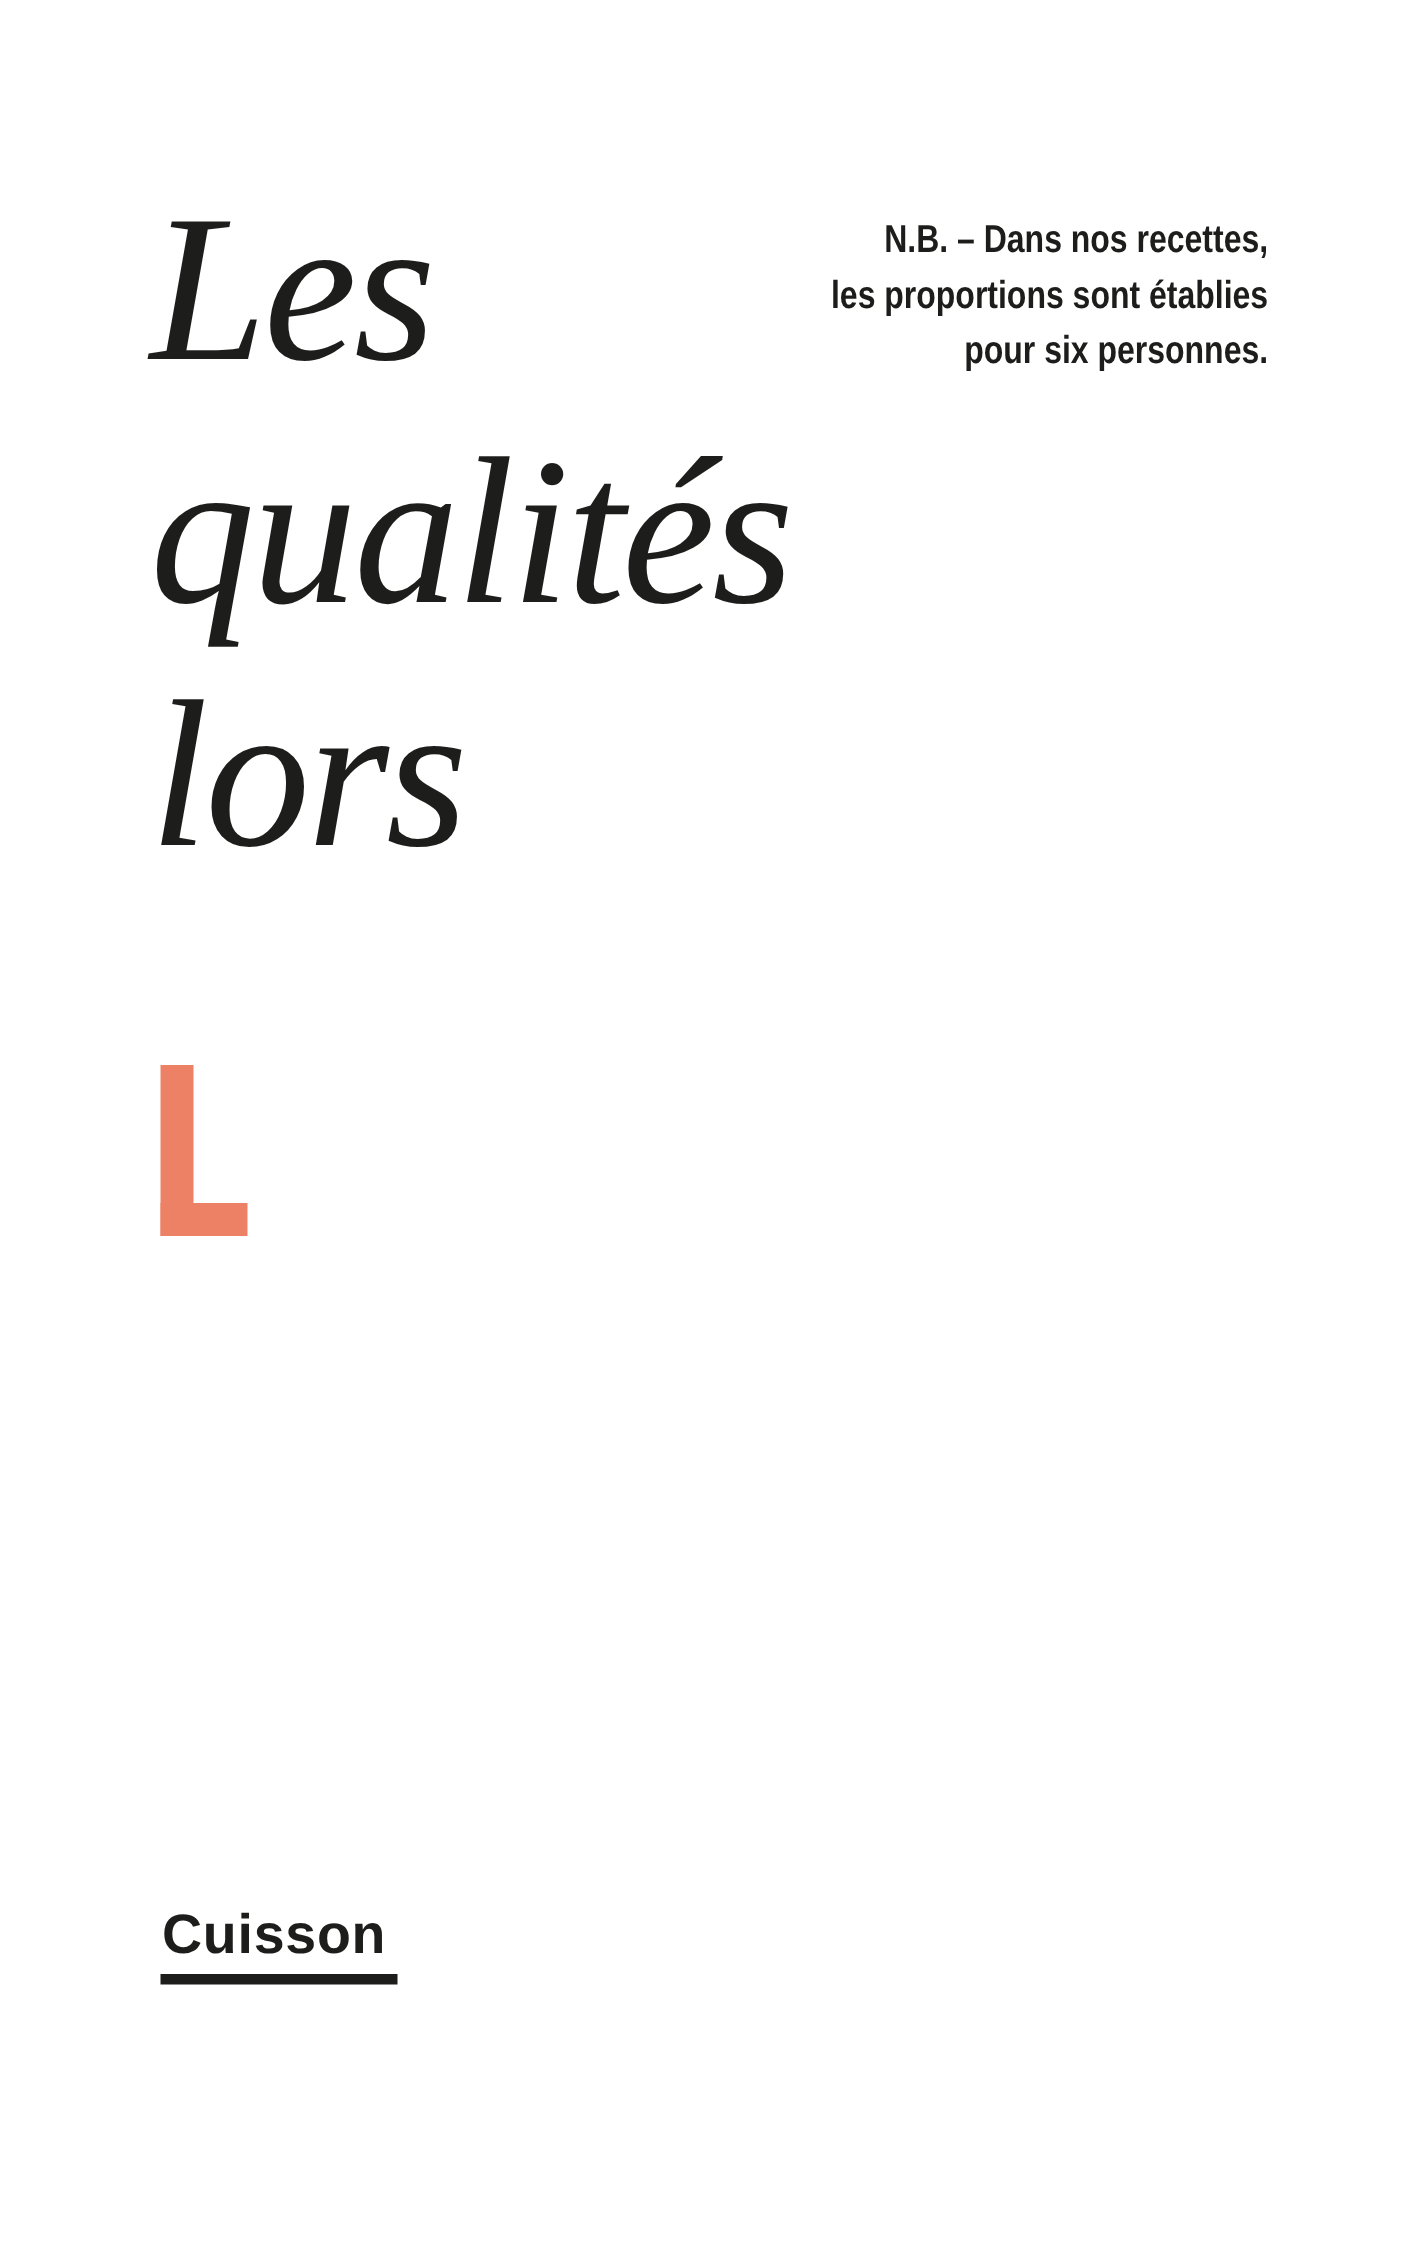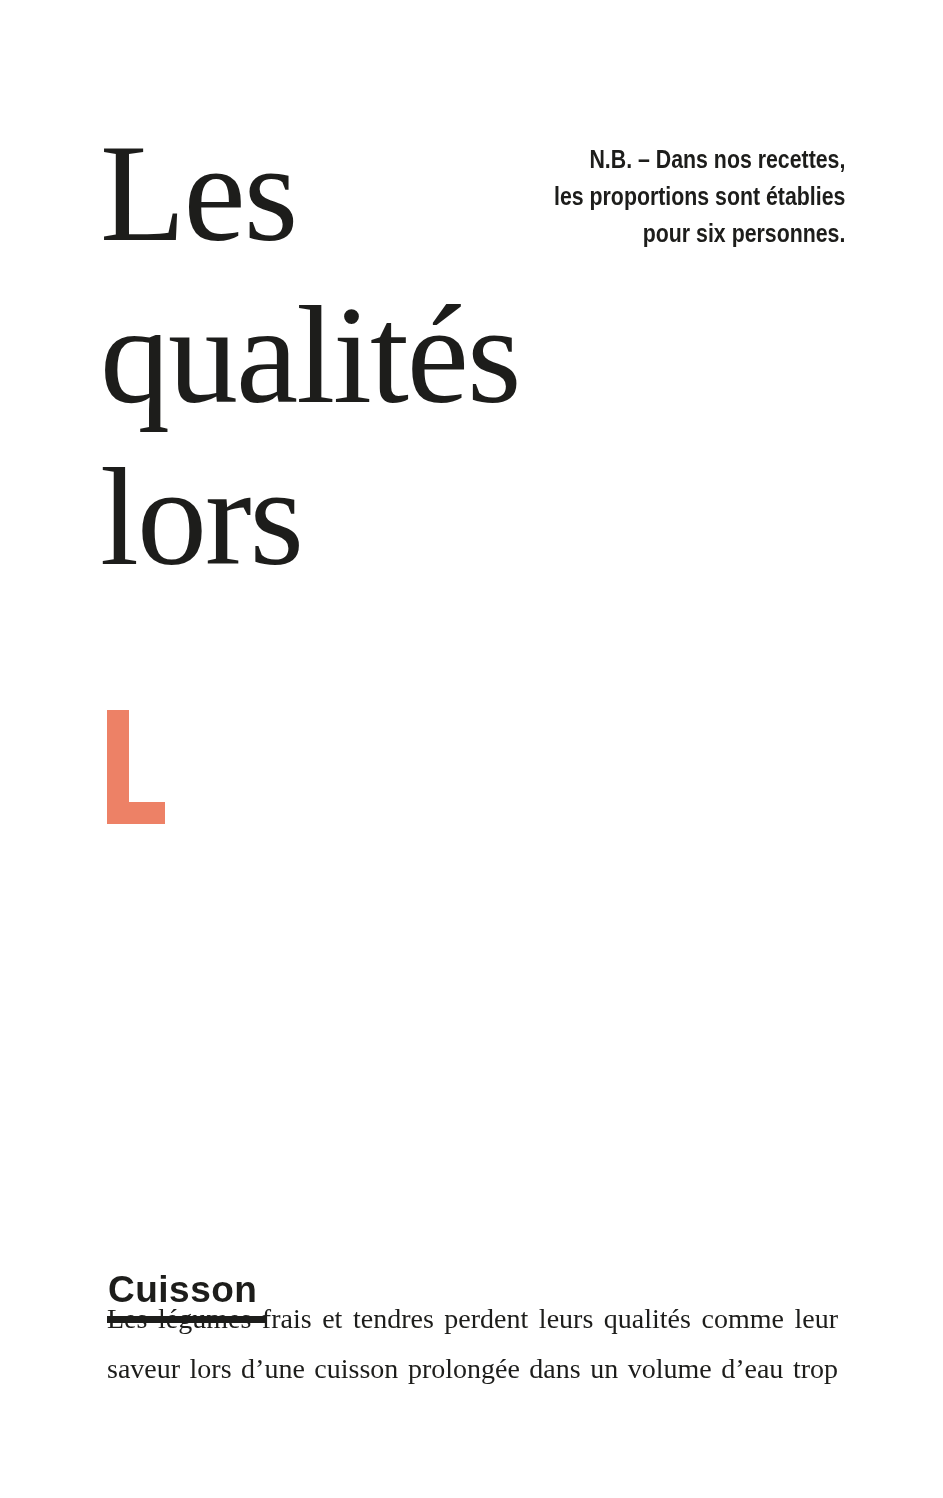--- a/index.html
+++ b/index.html
@@ -34,20 +34,21 @@
     transform: scaleX(0.82);
     transform-origin: 100% 0;
     white-space: nowrap;
   }
   
   .title {
     position: absolute;
     left: 100px;
     top: 112px;
     font-family: "Liberation Serif", serif;
+    font-style: italic;
     font-weight: 400;
     font-size: 140px;
     line-height: 162px;
     letter-spacing: -2px;
     color: var(--ink);
     white-space: nowrap;
   }
   
   .intro {
     position: absolute;
@@ -124,18 +125,14 @@
     </h1>
 
   <div class="intro">
     <div class="dropcap">
       <span class="dropcap-letter">L</span>
     </div>
   </div>
 
   <h2 class="section-heading">Cuisson</h2>
 
-  <div class="body-text">
-      <div class="line">Les légumes frais et tendres perdent leurs qualités comme leur</div>
-      <div class="line">saveur lors d’une cuisson prolongée dans un volume d’eau trop</div>
-    </div>
 
 </div>
 
 </body></html>

